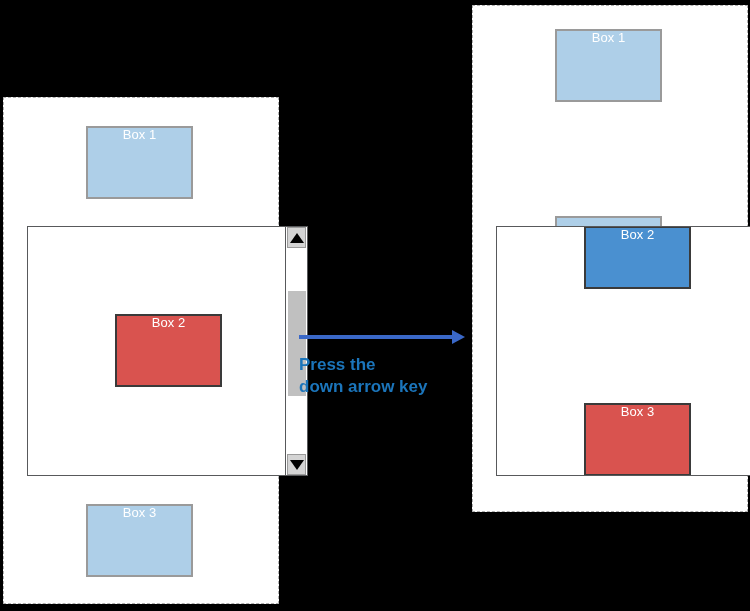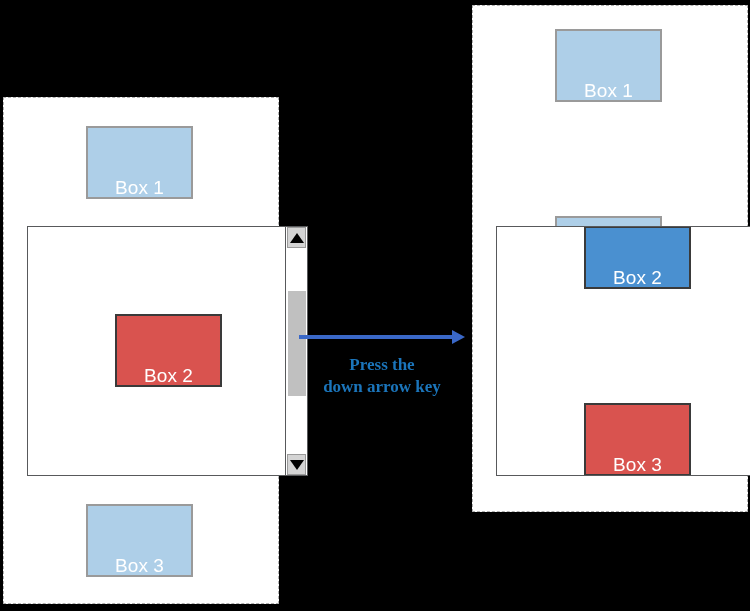--- a/index.html
+++ b/index.html
@@ -38,24 +38,24 @@
     box-sizing: border-box;
     overflow: hidden;
     margin-left: 28px;
   }
 
   
   .box {
     position: absolute;
     box-sizing: border-box;
     display: flex;
-    align-items: flex-end;
+    align-items: flex-start;
     justify-content: center;
     color: #ffffff;
-    font-size: 19px;
+    font-size: 13px;
     letter-spacing: .1px;
     line-height: 1;
     white-space: nowrap;
     user-select: none;
   }
   .box-lightblue {
     background: #aecfe8;
     border: 2px solid #9a9a9a;
   }
   .box-darkblue {
@@ -107,22 +107,20 @@
   .sb-thumb {
     position: absolute;
     left: 2px;
     right: 1px;
     background: #c0c0c0;
   }
 
   
   .callout {
     position: absolute;
-    text-align: center;
-    font-family: Liberation Serif, serif;
   }
   .arrow-wrap {
     position: relative;
     height: 14px;
   }
   .arrow-shaft {
     position: absolute;
     left: 0;
     top: 5px;
     height: 4px;

